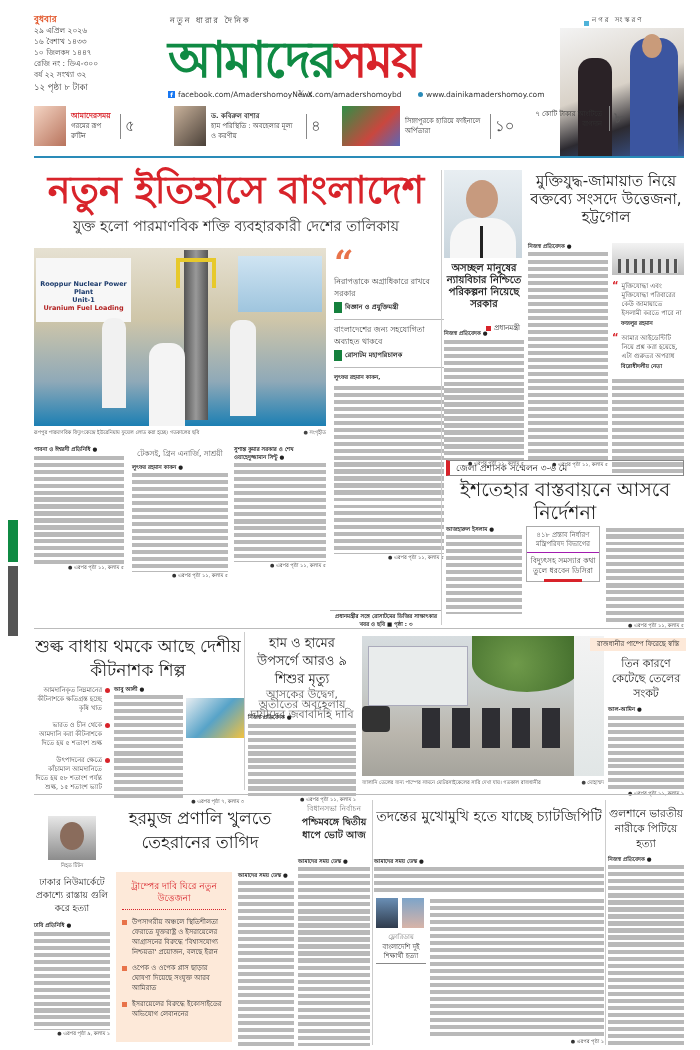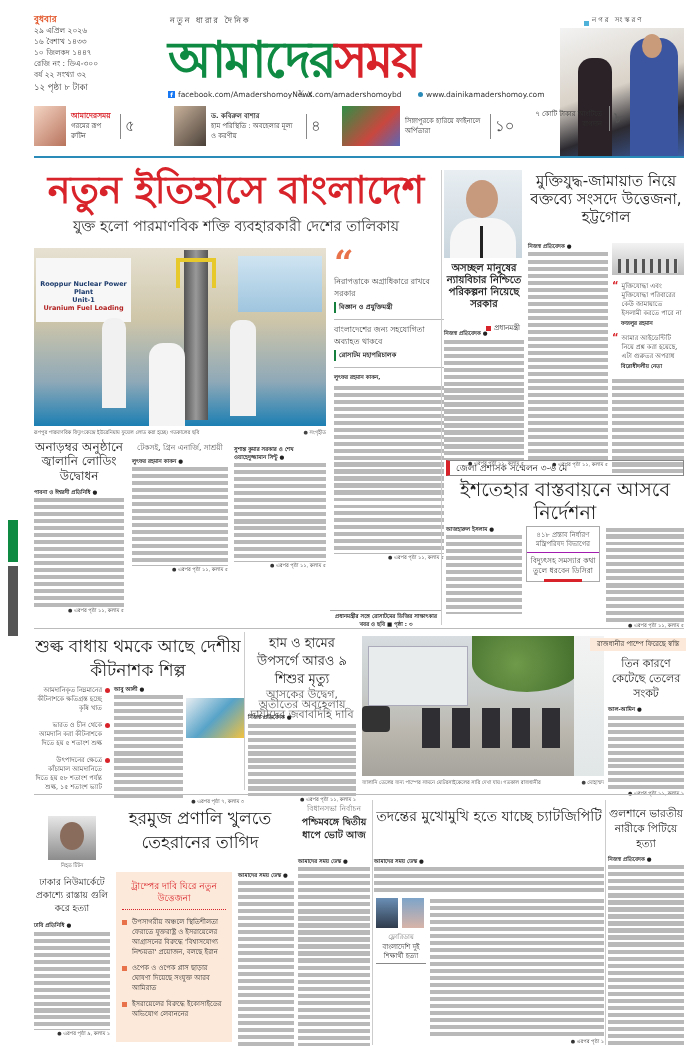--- a/index.html
+++ b/index.html
@@ -20,21 +20,21 @@
   #logo-red { color: #d8232a; font-size: 50px; font-weight: bold; letter-spacing: -2px; }
   .social { font-size: 7.5px; color: #333; display: flex; align-items: center; gap: 3px; }
   .teaser-bar { top: 100px; left: 34px; width: 650px; height: 58px; border-bottom: 2px solid #2a8bb8; }
   .teaser { position: absolute; top: 6px; display: flex; gap: 5px; align-items: center; }
   .teaser .thumb { width: 32px; height: 40px; }
   .teaser .txt { font-size: 6.8px; line-height: 10px; color: #333; }
   .teaser .pg { font-size: 15px; color: #555; border-left: 1px solid #888; padding-left: 4px; margin-left: 2px; }
 
   .quote-mark { color: #e8734a; font-size: 34px; font-weight: bold; line-height: 28px; font-family: "DejaVu Serif", serif; }
   .q-text { font-size: 7.8px; line-height: 12px; color: #444; }
-  .q-src { font-size: 6.5px; font-weight: bold; color: #222; border-left: 2px solid #15803d; padding-left: 3px; }
+  .q-src { font-size: 6.5px; font-weight: bold; color: #222; border-left: 8px solid #15803d; padding-left: 3px; }
 
   .sidebar-box { background: #fde9d9; }
   .bullet { display: flex; gap: 5px; font-size: 6.8px; line-height: 10px; color: #333; margin-bottom: 6px; }
   .bullet .sq { width: 5px; height: 5px; background: #e8734a; margin-top: 3px; flex-shrink: 0; }
   .side-bullet { font-size: 6.5px; line-height: 9px; color: #444; text-align: right; padding-right: 8px; position: relative; margin-bottom: 8px; }
   .side-bullet::after { content: ""; position: absolute; right: 0; top: 2px; width: 5px; height: 5px; border-radius: 50%; background: #d8232a; }
 </style>
 </head>
 <body>
 
@@ -142,27 +142,26 @@
   <div class="rule"></div>
   <div class="q-text" style="margin-top:4px;">বাংলাদেশের জন্য সহযোগিতা অব্যাহত থাকবে</div>
   <div class="q-src" style="margin:2px 0 6px;">রোসাটম মহাপরিচালক</div>
   <div class="rule"></div>
   <div class="byline" style="margin-top:6px;">লুৎফর রহমান কাকন,</div>
   <div class="body-text" style="height:170px;margin-top:2px;background:repeating-linear-gradient(180deg,#fff 0 1.5px,#b9b9b9 1.5px 5.5px,#fff 5.5px 7px);"></div>
   <div class="cont">● এরপর পৃষ্ঠা ১১, কলাম ৫</div>
 </div>
 
 <div class="abs" style="left:34px;top:440px;width:90px;">
-  <div class="hl" style="font-size:12px;">অনাড়ম্বর অনুষ্ঠানে জ্বালানি লোডিং উদ্বোধন</div>
   <div class="byline" style="margin-top:6px;">পাবনা ও ঈশ্বরদী প্রতিনিধি ●</div>
   <div class="body-text" style="height:110px;background:repeating-linear-gradient(180deg,#fff 0 1.5px,#b9b9b9 1.5px 5.5px,#fff 5.5px 7px);"></div>
   <div class="cont">● এরপর পৃষ্ঠা ১১, কলাম ৫</div>
 </div>
 <div class="abs" style="left:132px;top:440px;width:96px;">
-  <div class="hl" style="font-size:7.5px;color:#555;margin-top:3px;">টেকসই, গ্রিন এনার্জি, সাশ্রয়ী</div>
+  <div class="hl" style="font-size:7.5px;color:#555;margin-top:9px;">টেকসই, গ্রিন এনার্জি, সাশ্রয়ী</div>
   <div class="byline" style="margin-top:6px;">লুৎফর রহমান কাকন ●</div>
   <div class="body-text" style="height:100px;background:repeating-linear-gradient(180deg,#fff 0 1.5px,#b9b9b9 1.5px 5.5px,#fff 5.5px 7px);"></div>
   <div class="cont">● এরপর পৃষ্ঠা ১১, কলাম ৫</div>
 </div>
 <div class="abs" style="left:234px;top:440px;width:92px;">
   <div class="byline" style="margin-top:6px;">সুশান্ত কুমার সরকার ও শেখ ওয়াহেদুজ্জামান সিন্টু ●</div>
   <div class="body-text" style="height:100px;background:repeating-linear-gradient(180deg,#fff 0 1.5px,#b9b9b9 1.5px 5.5px,#fff 5.5px 7px);"></div>
   <div class="cont">● এরপর পৃষ্ঠা ১১, কলাম ৫</div>
 </div>
 <div class="abs" style="left:330px;top:610px;width:112px;font-size:5.5px;text-align:center;font-weight:bold;border-top:1px solid #aaa;padding-top:2px;">

